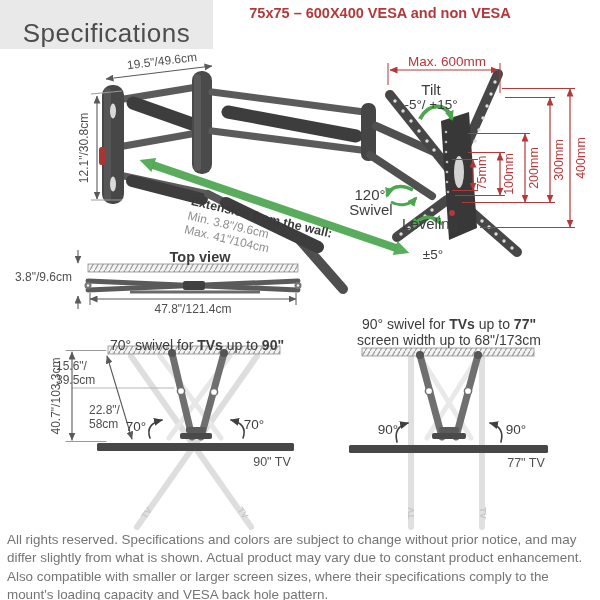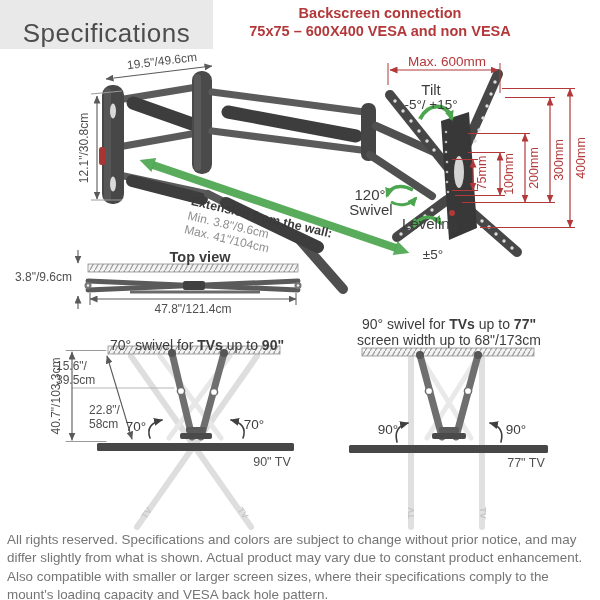--- a/index.html
+++ b/index.html
@@ -220,21 +220,20 @@
     <path d="M397,442 Q393,427 408,423" stroke="#3f3f3f" stroke-width="1.6" fill="none" marker-end="url(#aD)"></path>
     <path d="M501,442 Q505,427 490,423" stroke="#3f3f3f" stroke-width="1.6" fill="none" marker-end="url(#aD)"></path>
   </g>
 </svg>
 
 <div class="abs spec-box">
   <span class="spec-title">Specifications</span>
 </div>
 
 <div class="abs conn">
-  <div>Backscreen connection</div>
   <div>75x75 – 600X400 VESA and non VESA</div>
 </div>
 
 <div class="lbl dim ctr" style="left:162px;top:61px;transform:translate(-50%,-50%) rotate(-7deg)">19.5"/49.6cm</div>
 <div class="lbl dim ctr" style="left:84px;top:148px;transform:translate(-50%,-50%) rotate(-90deg)">12.1"/30.8cm</div>
 
 <div class="lbl ctr red" style="left:447px;top:61px;font-size:13.5px">Max. 600mm</div>
 <div class="lbl dim-red ctr" style="left:482px;top:173px;transform:translate(-50%,-50%) rotate(-90deg)">75mm</div>
 <div class="lbl dim-red ctr" style="left:509px;top:174px;transform:translate(-50%,-50%) rotate(-90deg)">100mm</div>
 <div class="lbl dim-red ctr" style="left:534px;top:168px;transform:translate(-50%,-50%) rotate(-90deg)">200mm</div>

